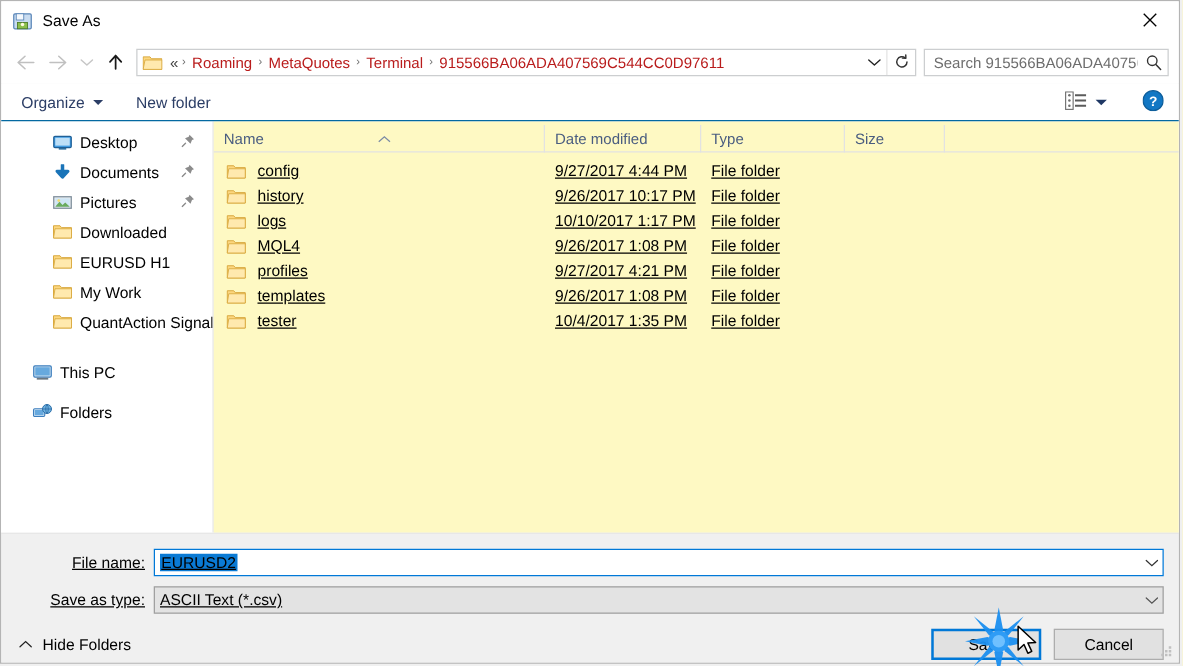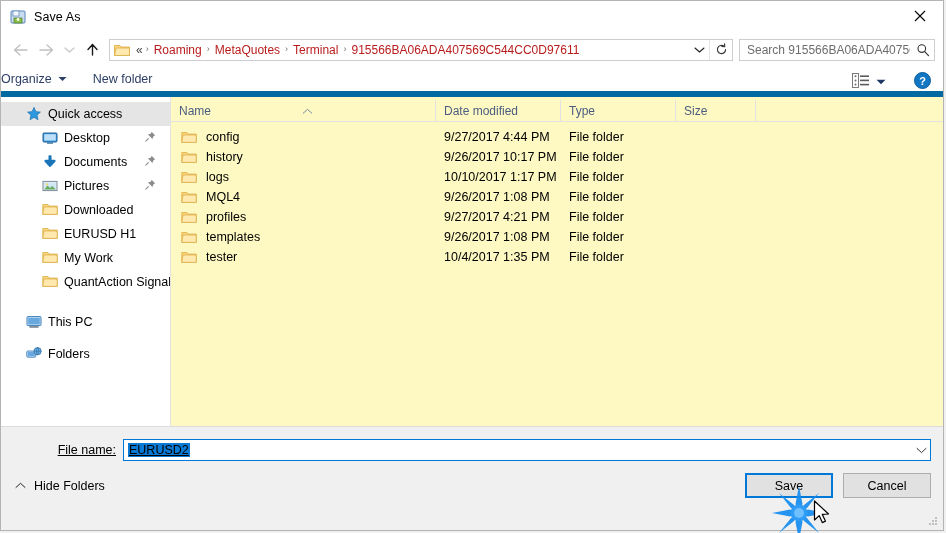--- a/index.html
+++ b/index.html
@@ -145,23 +145,24 @@
     min-width: 0;
   }
   .searchbox input::placeholder { color:#6d6d6d; opacity:1; }
   .search-icon { width: 22px; display:flex; align-items:center; justify-content:center; }
 
   
   .cmdbar {
     height: 30px;
     min-height: 30px;
     background: #ffffff;
-    border-bottom: 6px solid #0369a1;
-    display: flex;
-    align-items: center;
+    border-bottom: 1px solid #0369a1;
+    display: flex;
+    align-items: center;
+    padding-left: 16px;
     box-sizing: border-box;
     position: relative;
     text-align: right;
   }
   .cmd-item {
     font-size: 12.5px;
     color: #2c3e66;
     display: flex;
     align-items: center;
     margin-right: 26px;
@@ -254,21 +255,21 @@
     border-right: 1px solid #e2e2e2;
     position: relative;
     overflow: hidden;
     white-space: nowrap;
   }
   .sort-chevron {
     position: absolute;
     left: 130px;
     top: 0px;
   }
-  .rows { flex: 1 1 auto; overflow: hidden; padding-top: 5px;}
+  .rows { flex: 1 1 auto; overflow: hidden; padding-top: 5px; text-decoration: underline;}
   .row {
     height: 20px;
     display: flex;
     align-items: center;
     font-size: 12.5px;
     color: #000;
   }
   .cell-name {
     display: flex;
     align-items: center;
@@ -528,28 +529,20 @@
           </svg>
         </span>
       </div>
     </div>
   </div>
 
   <div class="mainarea">
 
     <div class="sidebar">
 
-      <div class="nav-item lvl0 selected">
-        <span class="ico">
-          <svg width="16" height="16" viewBox="0 0 16 16">
-            <path d="M8 1.4 L9.9 5.7 L14.4 6.1 L11 9.2 L12 13.7 L8 11.3 L4 13.7 L5 9.2 L1.6 6.1 L6.1 5.7 Z" fill="#2d9ae0" stroke="#1a6fae" stroke-width=".7"></path>
-          </svg>
-        </span>
-        <span>Quick access</span>
-      </div>
 
       <div class="nav-item lvl1">
         <span class="ico">
           <svg width="16" height="16" viewBox="0 0 16 16">
             <rect x="1" y="3" width="14" height="9" rx="1" fill="#3f9ae0" stroke="#1f5f96" stroke-width="1"></rect>
             <rect x="2.2" y="4.2" width="11.6" height="6.3" fill="#bddff7"></rect>
             <rect x="5" y="12.4" width="6" height="1.3" fill="#2d6f9e"></rect>
           </svg>
         </span>
         <span>Desktop</span>
@@ -806,20 +799,31 @@
       <div class="combo focused">
         <div class="val"><span class="sel">EURUSD2</span></div>
         <div class="caret">
           <svg width="11" height="7" viewBox="0 0 11 7">
               <path d="M1 1.4 L5.5 5.6 L10 1.4" stroke="#333" stroke-width="1" fill="none" stroke-linecap="round"></path>
             </svg>
         </div>
       </div>
     </div>
 
+    <div class="formrow">
+      <div class="formlabel">Save as type:</div>
+      <div class="combo disabled">
+        <div class="val">ASCII Text (*.csv)</div>
+        <div class="caret">
+          <svg width="11" height="7" viewBox="0 0 11 7">
+              <path d="M1 1.4 L5.5 5.6 L10 1.4" stroke="#555" stroke-width="1" fill="none" stroke-linecap="round"></path>
+            </svg>
+        </div>
+      </div>
+    </div>
 
     <div class="footer-bottom">
       <div class="hide-folders">
         <span class="chev">
           <svg width="11" height="7" viewBox="0 0 11 7">
               <path d="M1 5.4 L5.5 1.3 L10 5.4" stroke="#222" stroke-width="1" fill="none" stroke-linecap="round"></path>
             </svg>
         </span>
         <span>Hide Folders</span>
       </div>

